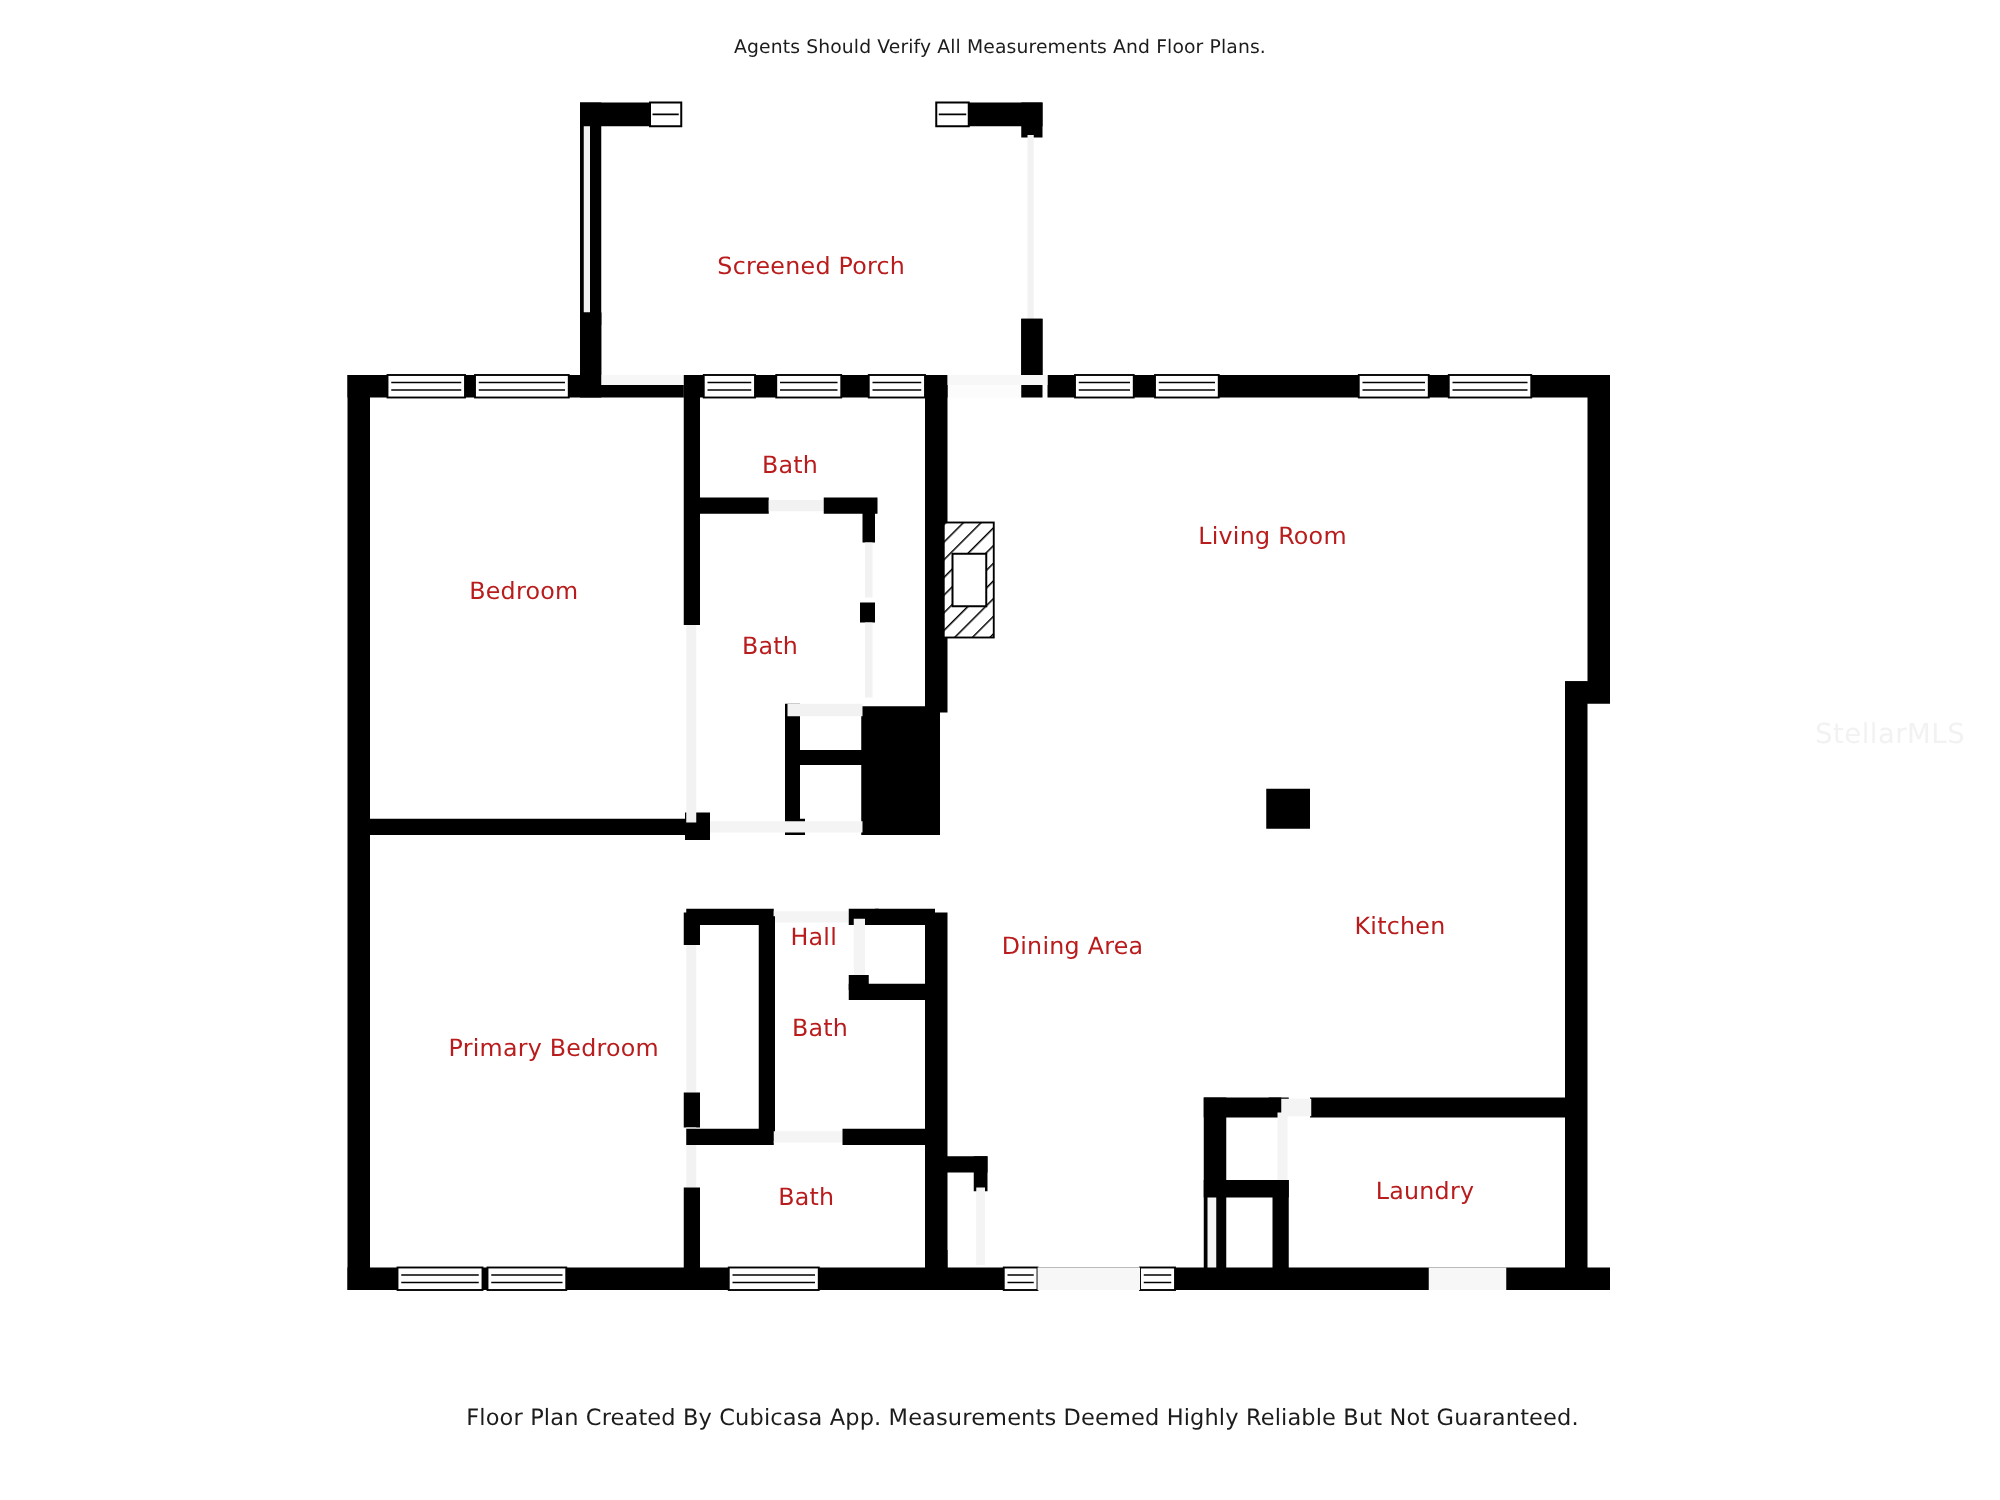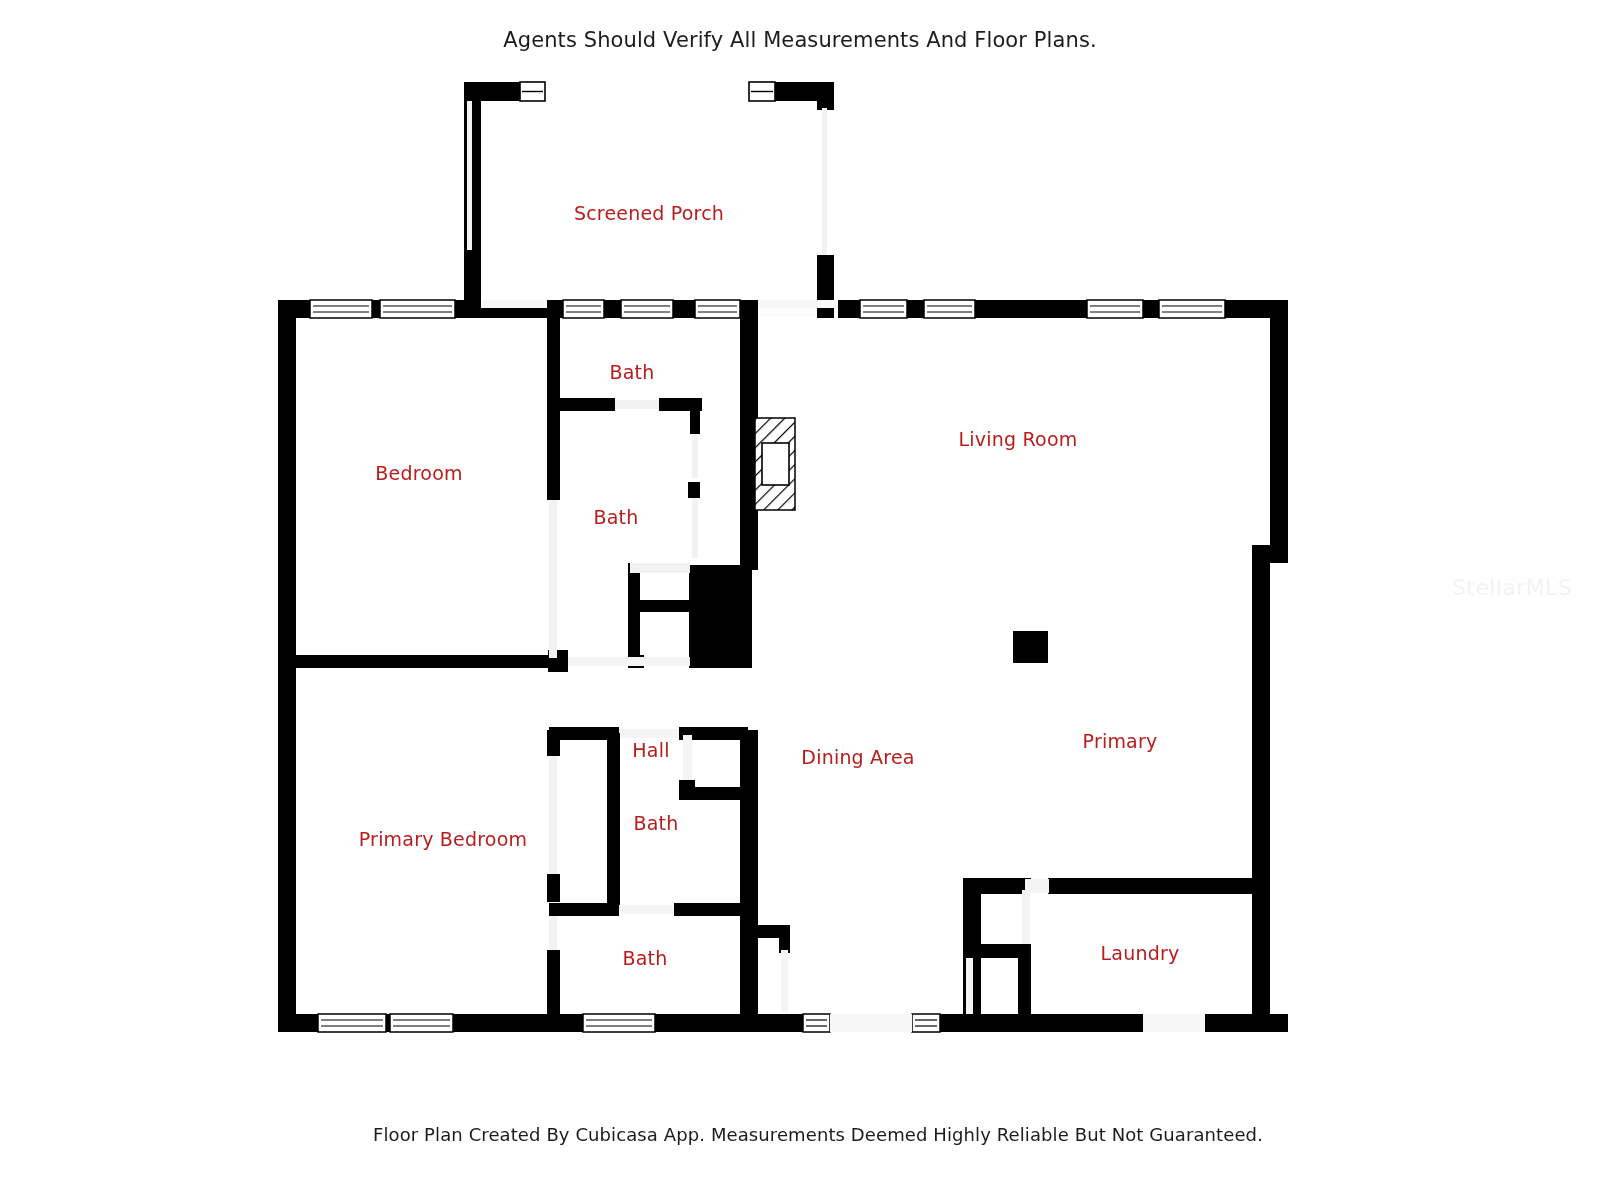--- a/index.html
+++ b/index.html
@@ -19,21 +19,21 @@
     left: 0; top: 0;
     width: 1600px;
     height: 1200px;
   }
   .header-note {
     position: absolute;
     left: 0;
     top: 28px;
     width: 1600px;
     text-align: center;
-    font-size: 21px;
+    font-size: 15px;
     color: #1c1c1c;
     letter-spacing: 0.1px;
   }
   .footer-note {
     position: absolute;
     left: 0;
     top: 1124px;
     width: 1600px;
     text-align: center;
     font-size: 18px;
@@ -295,23 +295,23 @@
     <g>
       <rect x="481" y="300" width="66" height="8" fill="#f7f7f7"></rect>
       <rect x="758" y="300" width="80" height="8" fill="#f7f7f7"></rect>
     </g>
   </svg>
 
   <div class="room-label" style="left:649px;  top:213px;">Screened Porch</div>
   <div class="room-label" style="left:419px;  top:473px;">Bedroom</div>
   <div class="room-label" style="left:632px;  top:372px;">Bath</div>
   <div class="room-label" style="left:616px;  top:517px;">Bath</div>
-  <div class="room-label" style="left:1018px; top:439px;text-align:center;">Living Room</div>
+  <div class="room-label" style="left:1018px; top:429px;text-align:center;">Living Room</div>
   <div class="room-label" style="left:651px;  top:702px;margin-top:48px;">Hall</div>
-  <div class="room-label" style="left:1120px; top:741px;">Primary</div>
+  <div class="room-label" style="left:1120px; top:741px;">Kitchen</div>
   <div class="room-label" style="left:858px;  top:757px;">Dining Area</div>
   <div class="room-label" style="left:431px;  top:839px;margin-left:12px;">Primary Bedroom</div>
   <div class="room-label" style="left:656px;  top:823px;">Bath</div>
   <div class="room-label" style="left:645px;  top:958px;">Bath</div>
   <div class="room-label" style="left:1140px; top:953px;">Laundry</div>
 
   <div class="watermark">StellarMLS</div>
 
   <div class="footer-note">Floor Plan Created By Cubicasa App. Measurements Deemed Highly Reliable But Not Guaranteed.</div>
 

